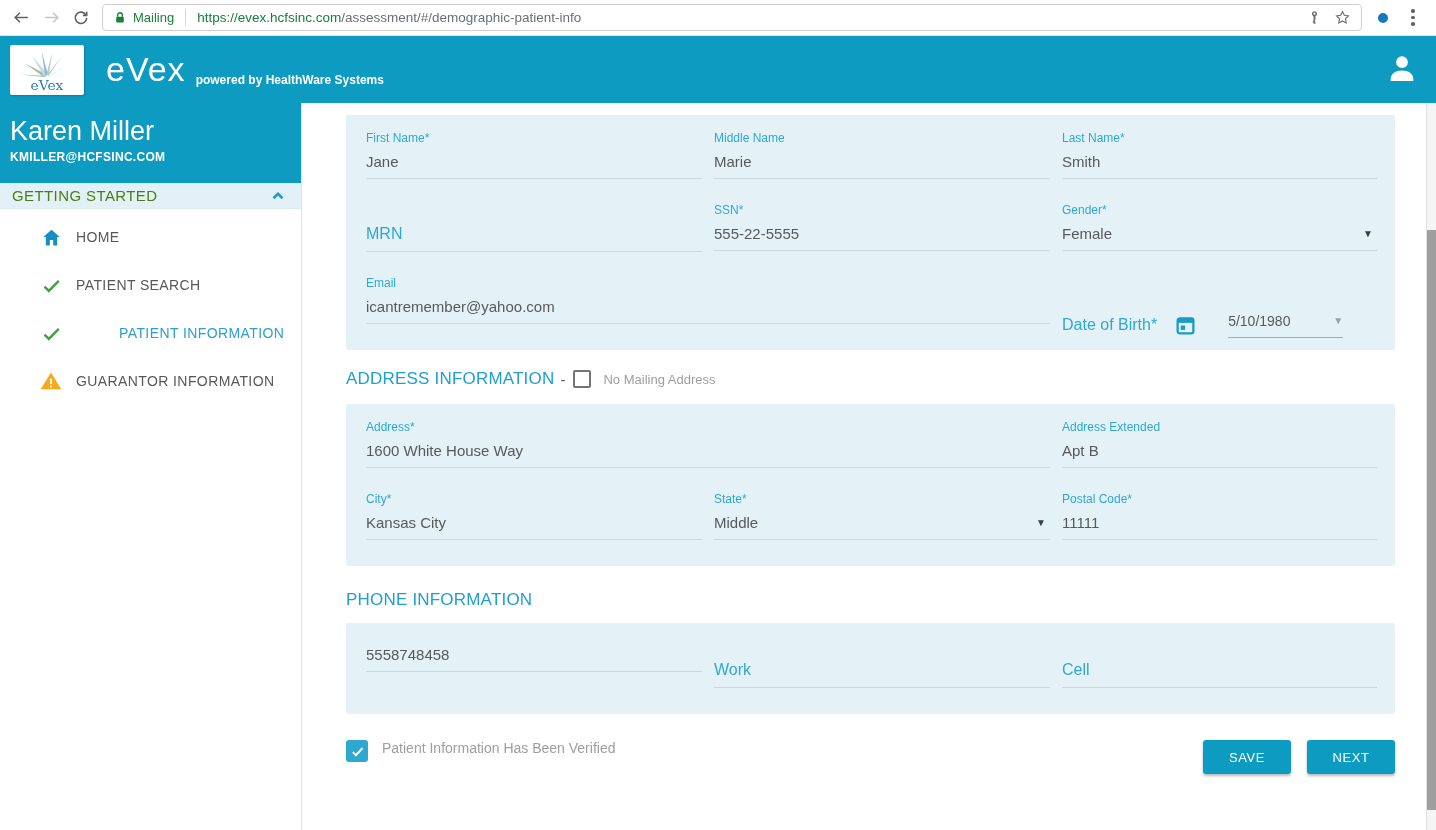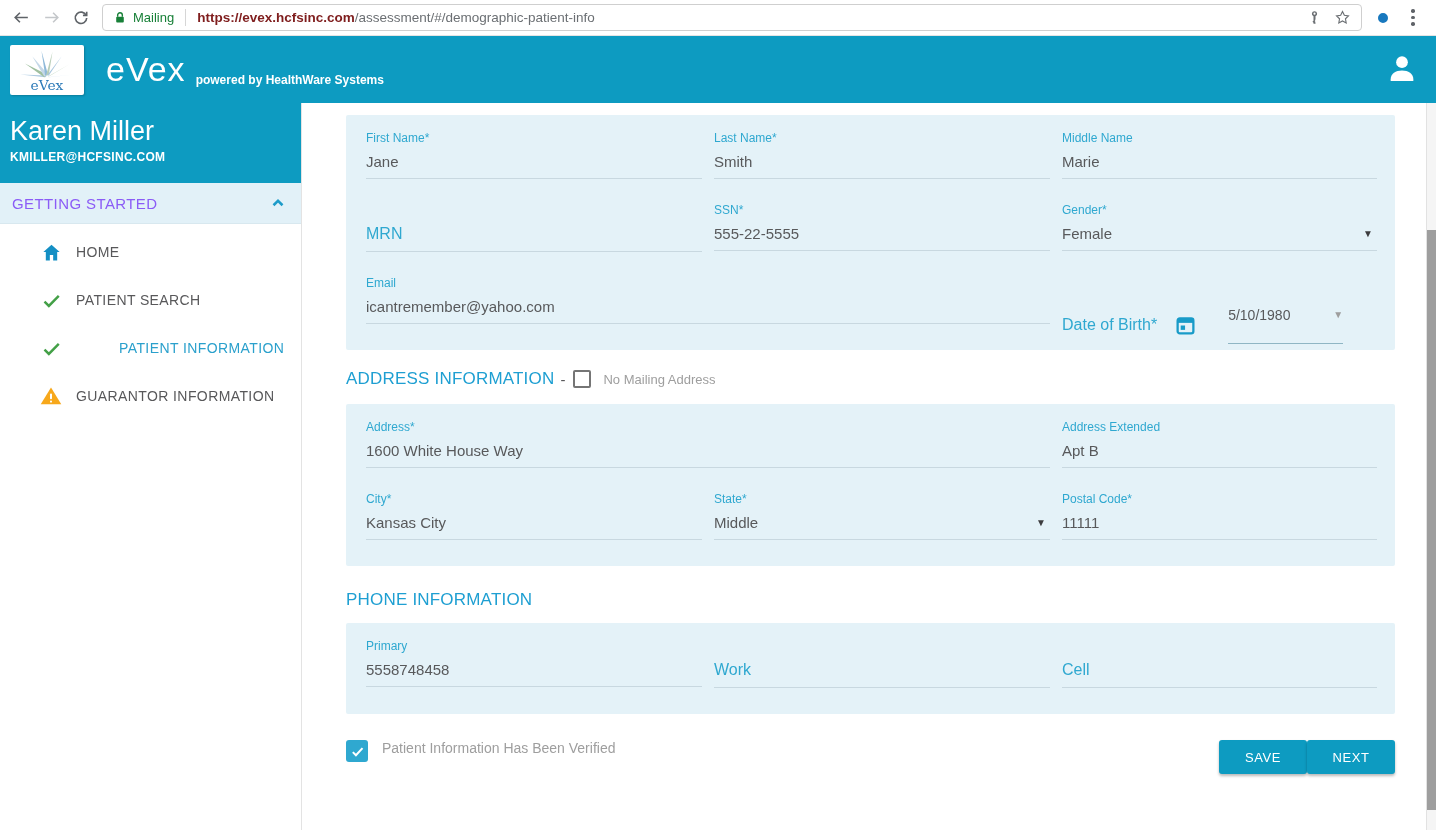--- a/index.html
+++ b/index.html
@@ -5,40 +5,40 @@
   * { box-sizing: border-box; margin: 0; padding: 0; }
   html,body { width:1436px; height:830px; overflow:hidden; }
   body { font-family:"Liberation Sans", sans-serif; background:#fff; position:relative; }
 
   
   .browser-bar { height:36px; background:#fff; display:flex; align-items:center; padding:0 8px 0 6px; border-bottom:1px solid #e4e4e4; }
   .bicon { width:30px; height:30px; display:flex; align-items:center; justify-content:center; flex:0 0 auto; cursor:pointer; }
   .url-bar { flex:1; height:27px; margin:0 6px; border:1px solid #cfcfcf; border-radius:4px; display:flex; align-items:center; padding:0 10px; background:#fff; }
   .secure-label { color:#188038; font-size:13px; margin-left:6px; }
   .url-sep { width:1px; height:17px; background:#d6d6d6; margin:0 11px; }
-  .url-origin { color:#7f1d1d; font-size:13.5px;font-weight:bold; }
+  .url-origin { color:#15803d; font-size:13.5px; }
   .url-path { color:#6b6f73; font-size:13.5px; }
   .url-right { margin-left:auto; display:flex; align-items:center; gap:12px; }
   .ext-circle { width:8px; height:8px; border:5px solid #1878be; border-radius:50%; background:#fff; }
   .dots { display:flex; flex-direction:column; gap:3px; align-items:center; width:20px; }
   .dots i { width:3.5px; height:3.5px; border-radius:50%; background:#5f6368; }
 
   
   .app-header { height:67px; background:#0d9bc1; display:flex; align-items:center; position:relative; }
   .logo-box { width:74px; height:50px; background:#fff; margin-left:10px; border-radius:2px; display:flex; align-items:center; justify-content:center; box-shadow:1px 1px 2px rgba(0,0,0,.2); }
   .app-name { color:#fff; font-size:34px; font-weight:400; letter-spacing:1px; margin-left:22px; }
   .tagline { color:#fff; font-size:12px; font-weight:bold; margin:20px 0 0 10px; }
   .person-wrap { margin-left:auto; margin-right:18px; }
 
   
   .sidebar { position:absolute; left:0; top:103px; bottom:0; width:302px; background:#fff; border-right:1px solid #e3e3e3; }
   .user-block { background:#0d9bc1; height:80px; padding:13px 10px 0; }
   .user-name { color:#fff; font-size:27px; font-weight:400; }
   .user-email { color:#fff; font-size:12px; font-weight:bold; letter-spacing:.3px; margin-top:3px; }
-  .getting-started { height:41px; background:#e2f1f8; display:flex; align-items:center; padding:0 14px 0 12px; color:#8b5cf6; font-size:15px; letter-spacing:.4px; cursor:pointer; border-bottom:1px solid #d8e8ef; }
+  .getting-started { height:26px; background:#e2f1f8; display:flex; align-items:center; padding:0 14px 0 12px; color:#4d7c0f; font-size:15px; letter-spacing:.4px; cursor:pointer; border-bottom:1px solid #d8e8ef; }
   .gs-chevron { margin-left:auto; display:flex; }
   .nav-list { padding-top:4px; }
   .nav-item { display:flex; align-items:center; height:48px; padding-left:40px; color:#58585a; font-size:14px; letter-spacing:.4px; cursor:pointer; }
   .nav-item .nicon { width:22px; height:22px; margin-right:14px; display:flex; align-items:center; justify-content:center; }
   .nav-item.active { color:#2aa0cc;gap:43px; }
 
   
   .main { position:absolute; left:302px; top:103px; right:10px; bottom:0; background:#fff; padding:12px 0 0 44px; overflow:hidden; }
   .wrapper { width:1049px; }
   .panel { background:#e4f2f8; border-radius:2px; padding:16px 18px 2px 20px; }
@@ -46,35 +46,35 @@
   .span2 { grid-column:1 / 3; }
   .field { margin-bottom:24px; }
   .flabel { font-size:12px; color:#2fa8d0; min-height:15px; }
   .fvalue { font-size:15px; color:#58595b; padding:7px 0 8px; border-bottom:1px solid #c8d8e0; min-height:33px; display:flex; align-items:center; cursor:text; }
   .fvalue.as-select { justify-content:space-between; cursor:pointer; }
   .caret { font-size:10px; color:#3c3c3e; padding-right:4px; }
   .field.empty .fvalue { color:#2fa8d0; font-size:16px; }
   .dob-group { display:flex; align-items:center; margin-top:26px; }
   .dob-label { font-size:16px; color:#2fa8d0; }
   .dob-icon { margin:0 32px 0 18px; display:flex; cursor:pointer; }
-  .dob-value { width:115px; display:flex; align-items:center; justify-content:space-between; border-bottom:1px solid #8fb6c4; padding-bottom:20px; font-size:14px; color:#58595b; cursor:pointer; }
+  .dob-value { width:115px; display:flex; align-items:center; justify-content:space-between; border-bottom:1px solid #8fb6c4; padding-bottom:8px; font-size:14px; color:#58595b; cursor:pointer; }
   .dob-caret { font-size:10px; color:#9e9e9e; }
 
   .section-head { display:flex; align-items:center; margin:19px 0 15px; }
   .section-title { font-size:17px; color:#1e9fd2; letter-spacing:.2px; }
   .section-dash { font-size:15px; color:#58585a; margin:0 8px 0 6px; }
   .checkbox { width:18px; height:18px; border:2px solid #757575; border-radius:2px; background:#fff; cursor:pointer; flex:0 0 auto; }
   .check-label { font-size:13px; color:#9e9e9e; margin-left:12px; }
 
   .phone-title { margin:24px 0 13px; }
 
   .footer-row { display:flex; align-items:flex-start; margin-top:26px; }
   .checkbox-checked { width:22px; height:22px; background:#2fa8d0; border-radius:3px; display:flex; align-items:center; justify-content:center; cursor:pointer; flex:0 0 auto; }
   .verified-label { font-size:14px; color:#9e9e9e; margin-left:14px; }
-  .btns { margin-left:auto; display:flex; gap:0; }
+  .btns { margin-left:auto; display:flex; gap:16px; }
   .btn { width:88px; height:34px; background:#0d9bc1; color:#fff; border:none; border-radius:3px; font-size:13px; letter-spacing:.6px; font-family:"Liberation Sans",sans-serif; box-shadow:0 2px 3px rgba(0,0,0,.28); cursor:pointer; }
 
   
   .scrollbar { position:absolute; top:103px; right:0; bottom:0; width:10px; background:#f5f5f5; border-left:1px solid #e2e2e2; }
   .scroll-thumb { position:absolute; top:127px; left:0; right:0; height:580px; background:#9e9e9e; cursor:pointer; }
 </style>
 </head>
 <body>
 
 <div class="browser-bar">
@@ -208,26 +208,26 @@
 <div class="main">
   <div class="wrapper">
 
     <div class="panel">
       <div class="fgrid">
         <div class="field">
           <div class="flabel">First Name*</div>
           <div class="fvalue">Jane</div>
         </div>
         <div class="field">
+          <div class="flabel">Middle Name</div>
+          <div class="fvalue">Marie</div>
+        </div>
+        <div class="field">
           <div class="flabel">Last Name*</div>
           <div class="fvalue">Smith</div>
-        </div>
-        <div class="field">
-          <div class="flabel">Middle Name</div>
-          <div class="fvalue">Marie</div>
         </div>
 
         <div class="field empty">
           <div class="flabel"></div>
           <div class="fvalue">MRN</div>
         </div>
         <div class="field">
           <div class="flabel">SSN*</div>
           <div class="fvalue">555-22-5555</div>
         </div>
@@ -296,21 +296,20 @@
       </div>
     </div>
 
     <div class="section-head phone-title">
       <span class="section-title">PHONE INFORMATION</span>
     </div>
 
     <div class="panel">
       <div class="fgrid">
         <div class="field">
-          <div class="flabel">Primary</div>
           <div class="fvalue">5558748458</div>
         </div>
         <div class="field empty">
           <div class="flabel"></div>
           <div class="fvalue">Work</div>
         </div>
         <div class="field empty">
           <div class="flabel"></div>
           <div class="fvalue">Cell</div>
         </div>

